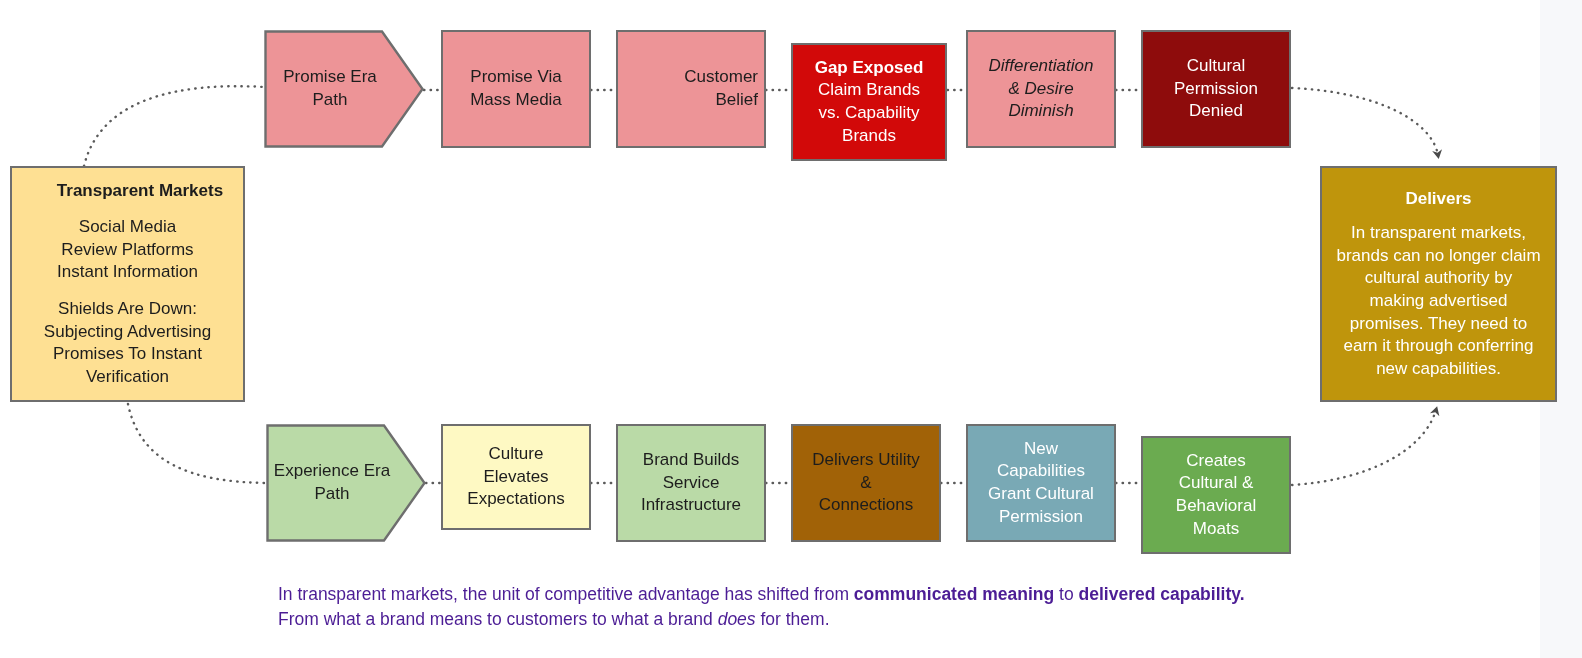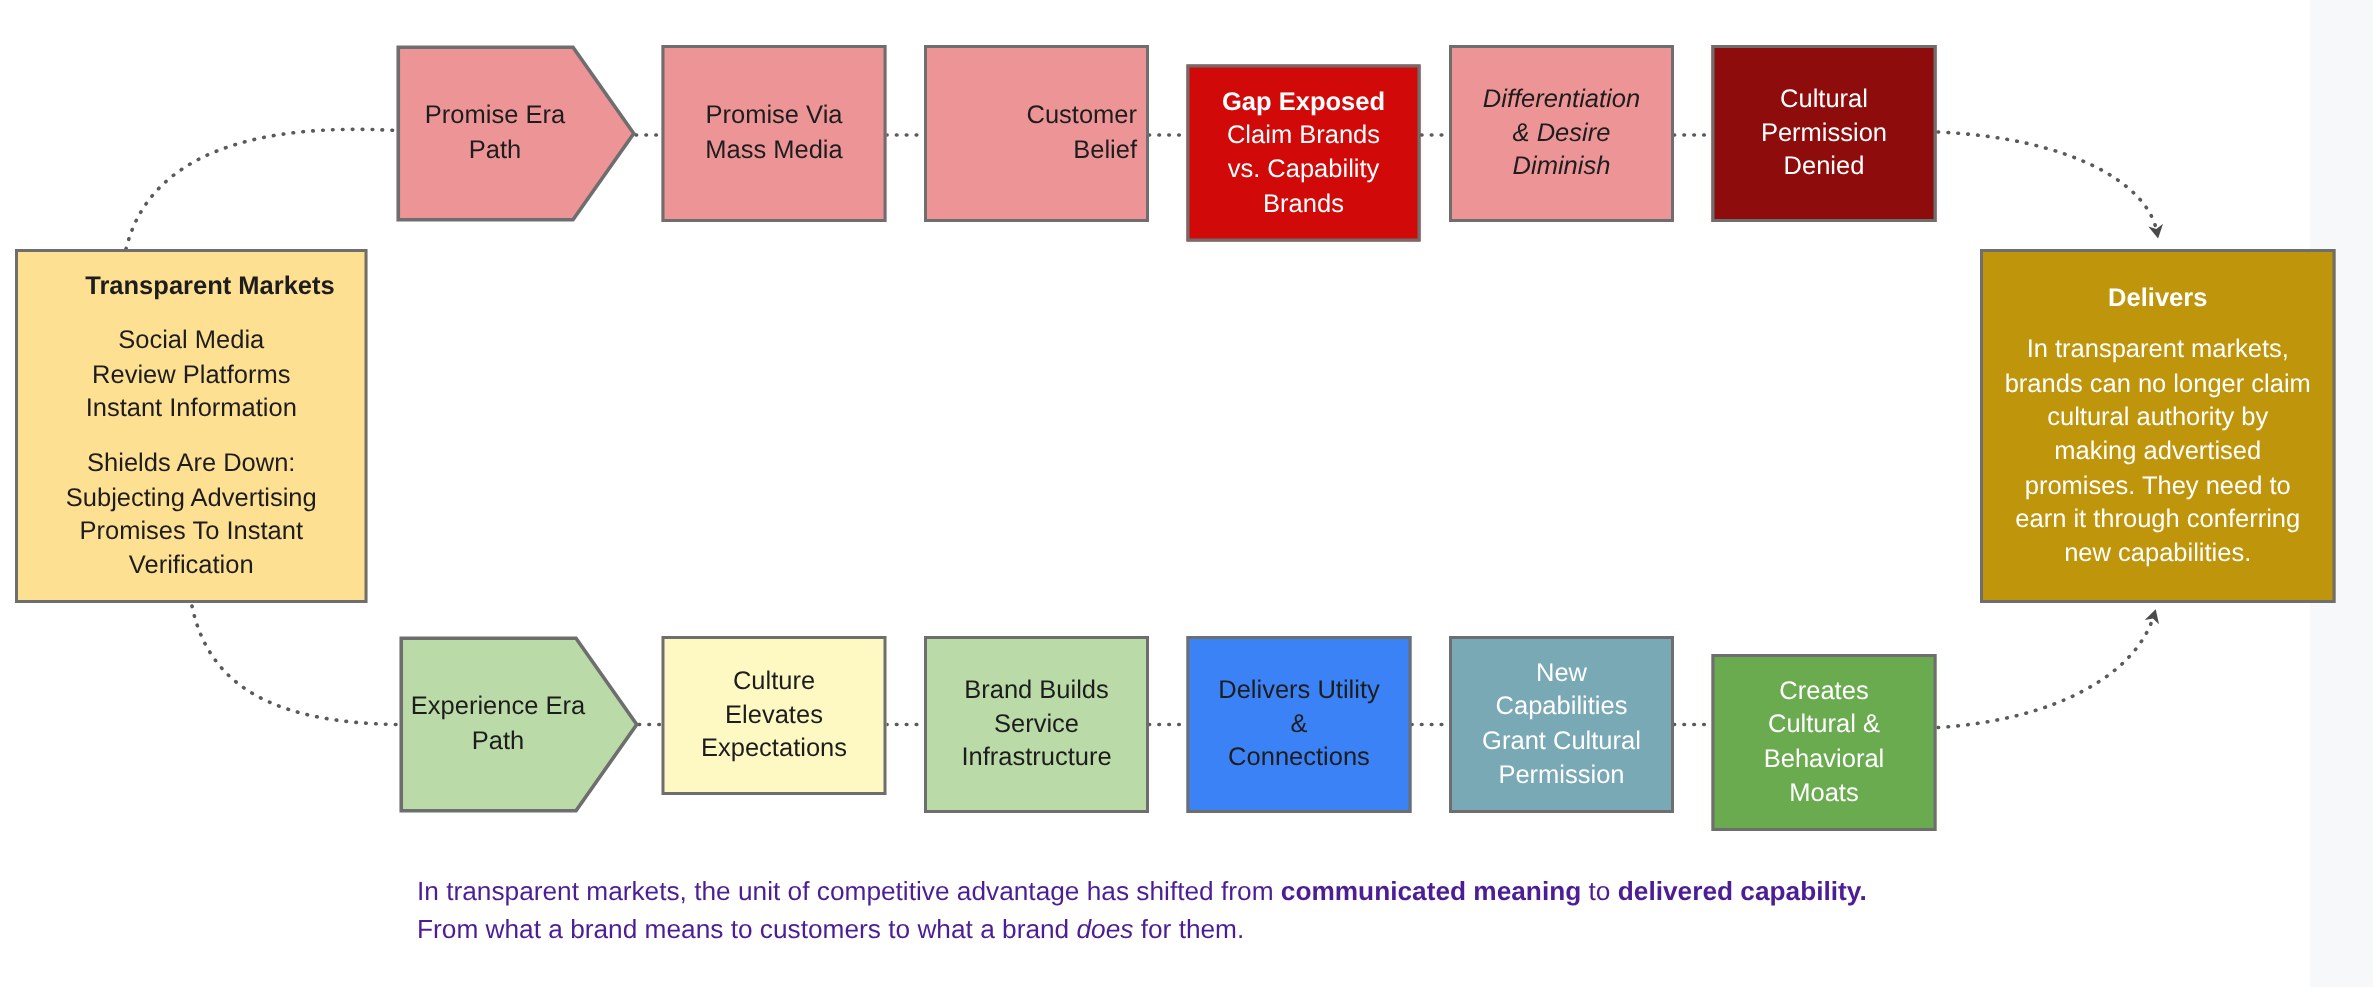--- a/index.html
+++ b/index.html
@@ -192,21 +192,21 @@
     <span class="line">Elevates</span>
     <span class="line">Expectations</span>
   </div>
 
   <div class="node" style="left:616px; top:424px; width:150px; height:118px; background:#badaa7;">
     <span class="line">Brand Builds</span>
     <span class="line">Service</span>
     <span class="line">Infrastructure</span>
   </div>
 
-  <div class="node" style="left:791px; top:424px; width:150px; height:118px; background:#3b82f6;">
+  <div class="node" style="left:791px; top:424px; width:150px; height:118px; background:#a16207;">
     <span class="line">Delivers Utility</span>
     <span class="line">&amp;</span>
     <span class="line">Connections</span>
   </div>
 
   <div class="node light-text" style="left:966px; top:424px; width:150px; height:118px; background:#79a9b5;">
     <span class="line">New</span>
     <span class="line">Capabilities</span>
     <span class="line">Grant Cultural</span>
     <span class="line">Permission</span>

